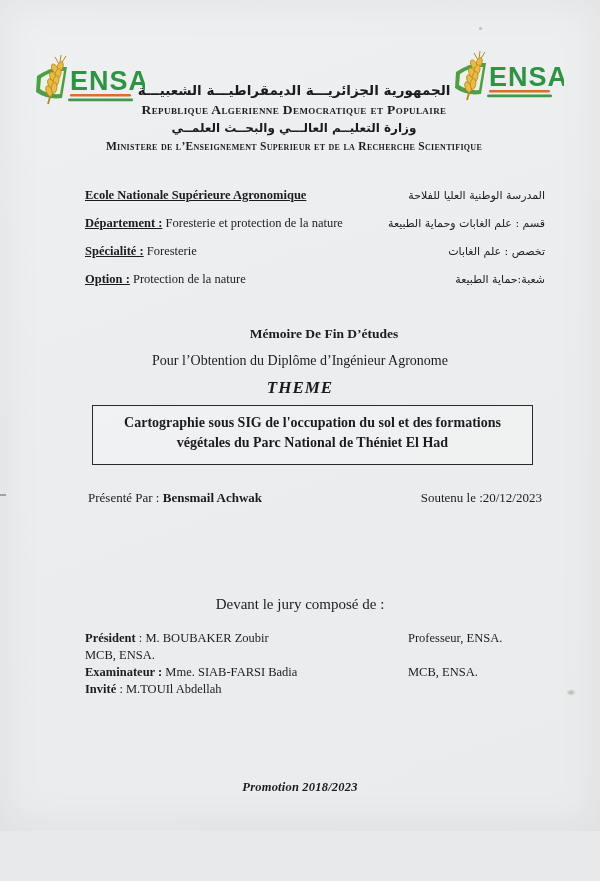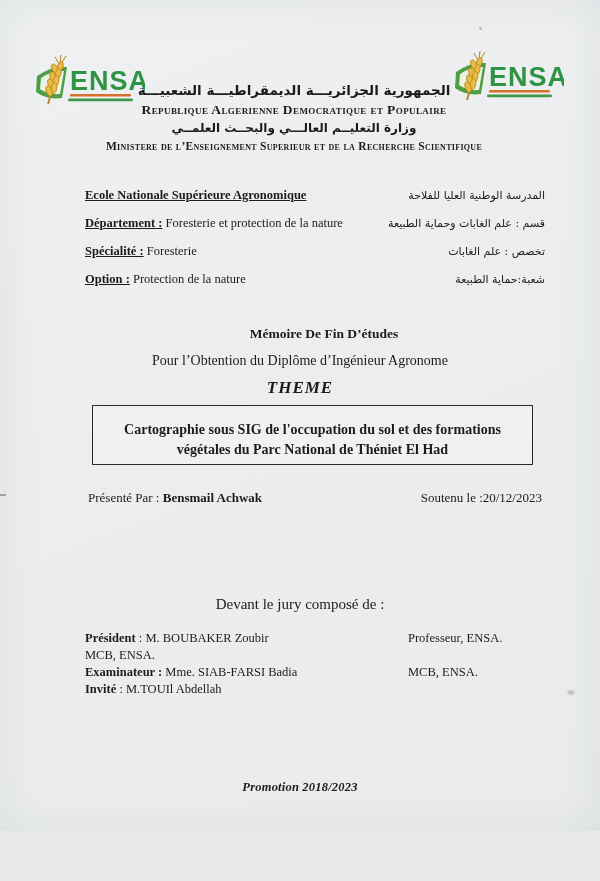--- a/index.html
+++ b/index.html
@@ -32,21 +32,21 @@
   .inst-ar{font-family:"DejaVu Sans",sans-serif;direction:rtl;font-size:11px;font-weight:400;}
   .inst-ar strong{font-weight:normal;}
   
   .memoire-title{position:absolute;top:326px;left:0;right:0;text-align:center;font-size:13.5px;font-weight:bold;padding-left:48px;}
   .memoire-sub{position:absolute;top:353px;left:0;right:0;text-align:center;font-size:14px;}
   .theme-label{position:absolute;top:378px;left:0;right:0;text-align:center;font-size:17px;font-weight:bold;font-style:italic;letter-spacing:1px;}
   .theme-box{
     position:absolute;top:405px;left:92px;width:441px;height:60px;
     border:1.6px solid #2a2a2c;background:rgba(255,255,255,0.25);
     text-align:center;font-size:14px;font-weight:bold;line-height:20px;
-    padding-top:14px;box-sizing:border-box;
+    padding-top:7px;box-sizing:border-box;
   }
   
   .presented{position:absolute;top:490px;left:88px;right:58px;display:flex;justify-content:space-between;font-size:13px;}
   .presented strong{font-weight:bold;}
   
   .jury-heading{position:absolute;top:596px;left:0;right:0;text-align:center;font-size:15px;}
   .jury{position:absolute;top:630px;left:85px;right:70px;}
   .jury-row{display:grid;grid-template-columns:323px 1fr;line-height:17px;font-size:12.5px;}
   .jury-left strong{font-weight:bold;}
   

